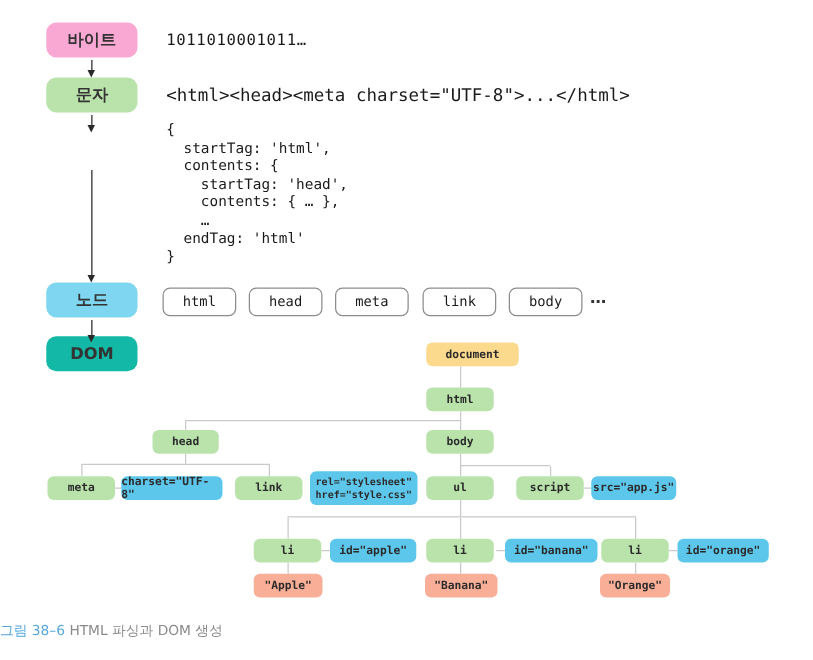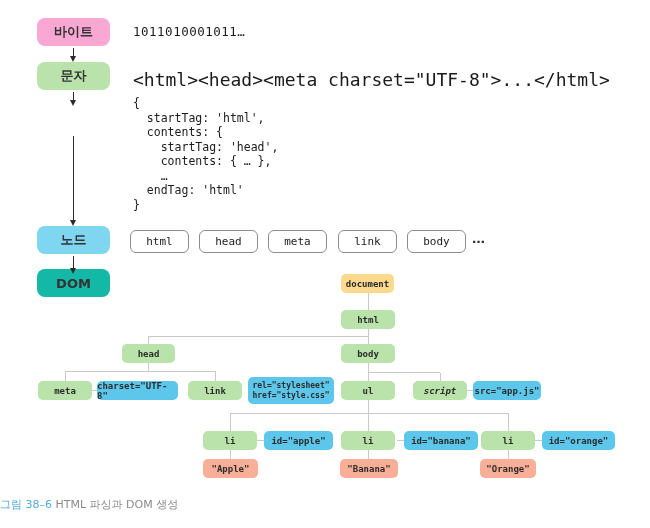--- a/index.html
+++ b/index.html
@@ -22,47 +22,47 @@
   .varrow::after{content:"";position:absolute;left:-3px;bottom:-6px;width:0;height:0;
     border-left:3.5px solid transparent;border-right:3.5px solid transparent;
     border-top:6px solid #2a2a2a;}
   .a1{top:48px;height:8px;}
   .a2{top:92px;height:8px;}
   .a3{top:136px;height:84px;}
   .a4{top:256px;height:12px;}
 
   
   .byte-text{position:absolute;left:133px;top:24px;font-size:12.5px;color:#1a1a1a;letter-spacing:.5px;}
-  .char-text{position:absolute;left:133px;top:69px;font-size:18px;color:#1a1a1a;}
+  .char-text{position:absolute;left:133px;top:69px;font-size:14px;color:#1a1a1a;}
   .token-code{position:absolute;left:133px;top:96px;margin:0;font-size:11.5px;
               line-height:14.5px;color:#1a1a1a;white-space:pre;}
 
   
   .nodebox{position:absolute;top:230px;width:57px;height:21px;background:#fff;
            border:1px solid #8c8c8c;border-radius:6px;display:flex;align-items:center;
            justify-content:center;font-size:11px;color:#1a1a1a;}
   .nb0{left:130px;}.nb1{left:199px;}.nb2{left:268px;}.nb3{left:338px;}.nb4{left:407px;}
   .node-ellipsis{position:absolute;left:472px;top:231px;font-size:13px;font-weight:bold;color:#333;}
 
   
   .tn{position:absolute;height:19px;border-radius:5px;display:flex;align-items:center;
       justify-content:center;font-family:"DejaVu Sans Mono",monospace;font-size:9px;
       font-weight:bold;color:#2b2b2b;}
   .g{background:#b9e3ab;} .y{background:#fbd98d;} .b{background:#5cc7eb;} .s{background:#f9ae97;}
-  .t-document{left:341px;top:274px;width:53px;}
+  .t-document{left:341px;top:274px;width:74px;}
   .t-html{left:341px;top:310px;width:54px;}
   .t-head{left:122px;top:344px;width:53px;}
   .t-body{left:341px;top:344px;width:54px;}
   .t-meta{left:38px;top:381px;width:54px;}
   .t-charset{left:97px;top:381px;width:81px;}
   .t-link{left:188px;top:381px;width:54px;}
   .t-rel{left:248px;top:377px;width:86px;height:27px;font-size:8px;line-height:10px;
          white-space:pre-line;text-align:center;}
   .t-ul{left:341px;top:381px;width:54px;}
-  .t-script{left:413px;top:381px;width:54px;font-style:italic;}
+  .t-script{left:413px;top:381px;width:54px;}
   .t-src{left:473px;top:381px;width:68px;}
   .t-li1{left:203px;top:431px;width:54px;}
   .t-idapple{left:264px;top:431px;width:69px;}
   .t-li2{left:341px;top:431px;width:54px;}
   .t-idbanana{left:404px;top:431px;width:74px;}
   .t-li3{left:481px;top:431px;width:54px;}
   .t-idorange{left:542px;top:431px;width:73px;}
   .t-apple{left:203px;top:459px;width:55px;}
   .t-banana{left:340px;top:459px;width:58px;}
   .t-orange{left:480px;top:459px;width:56px;}

